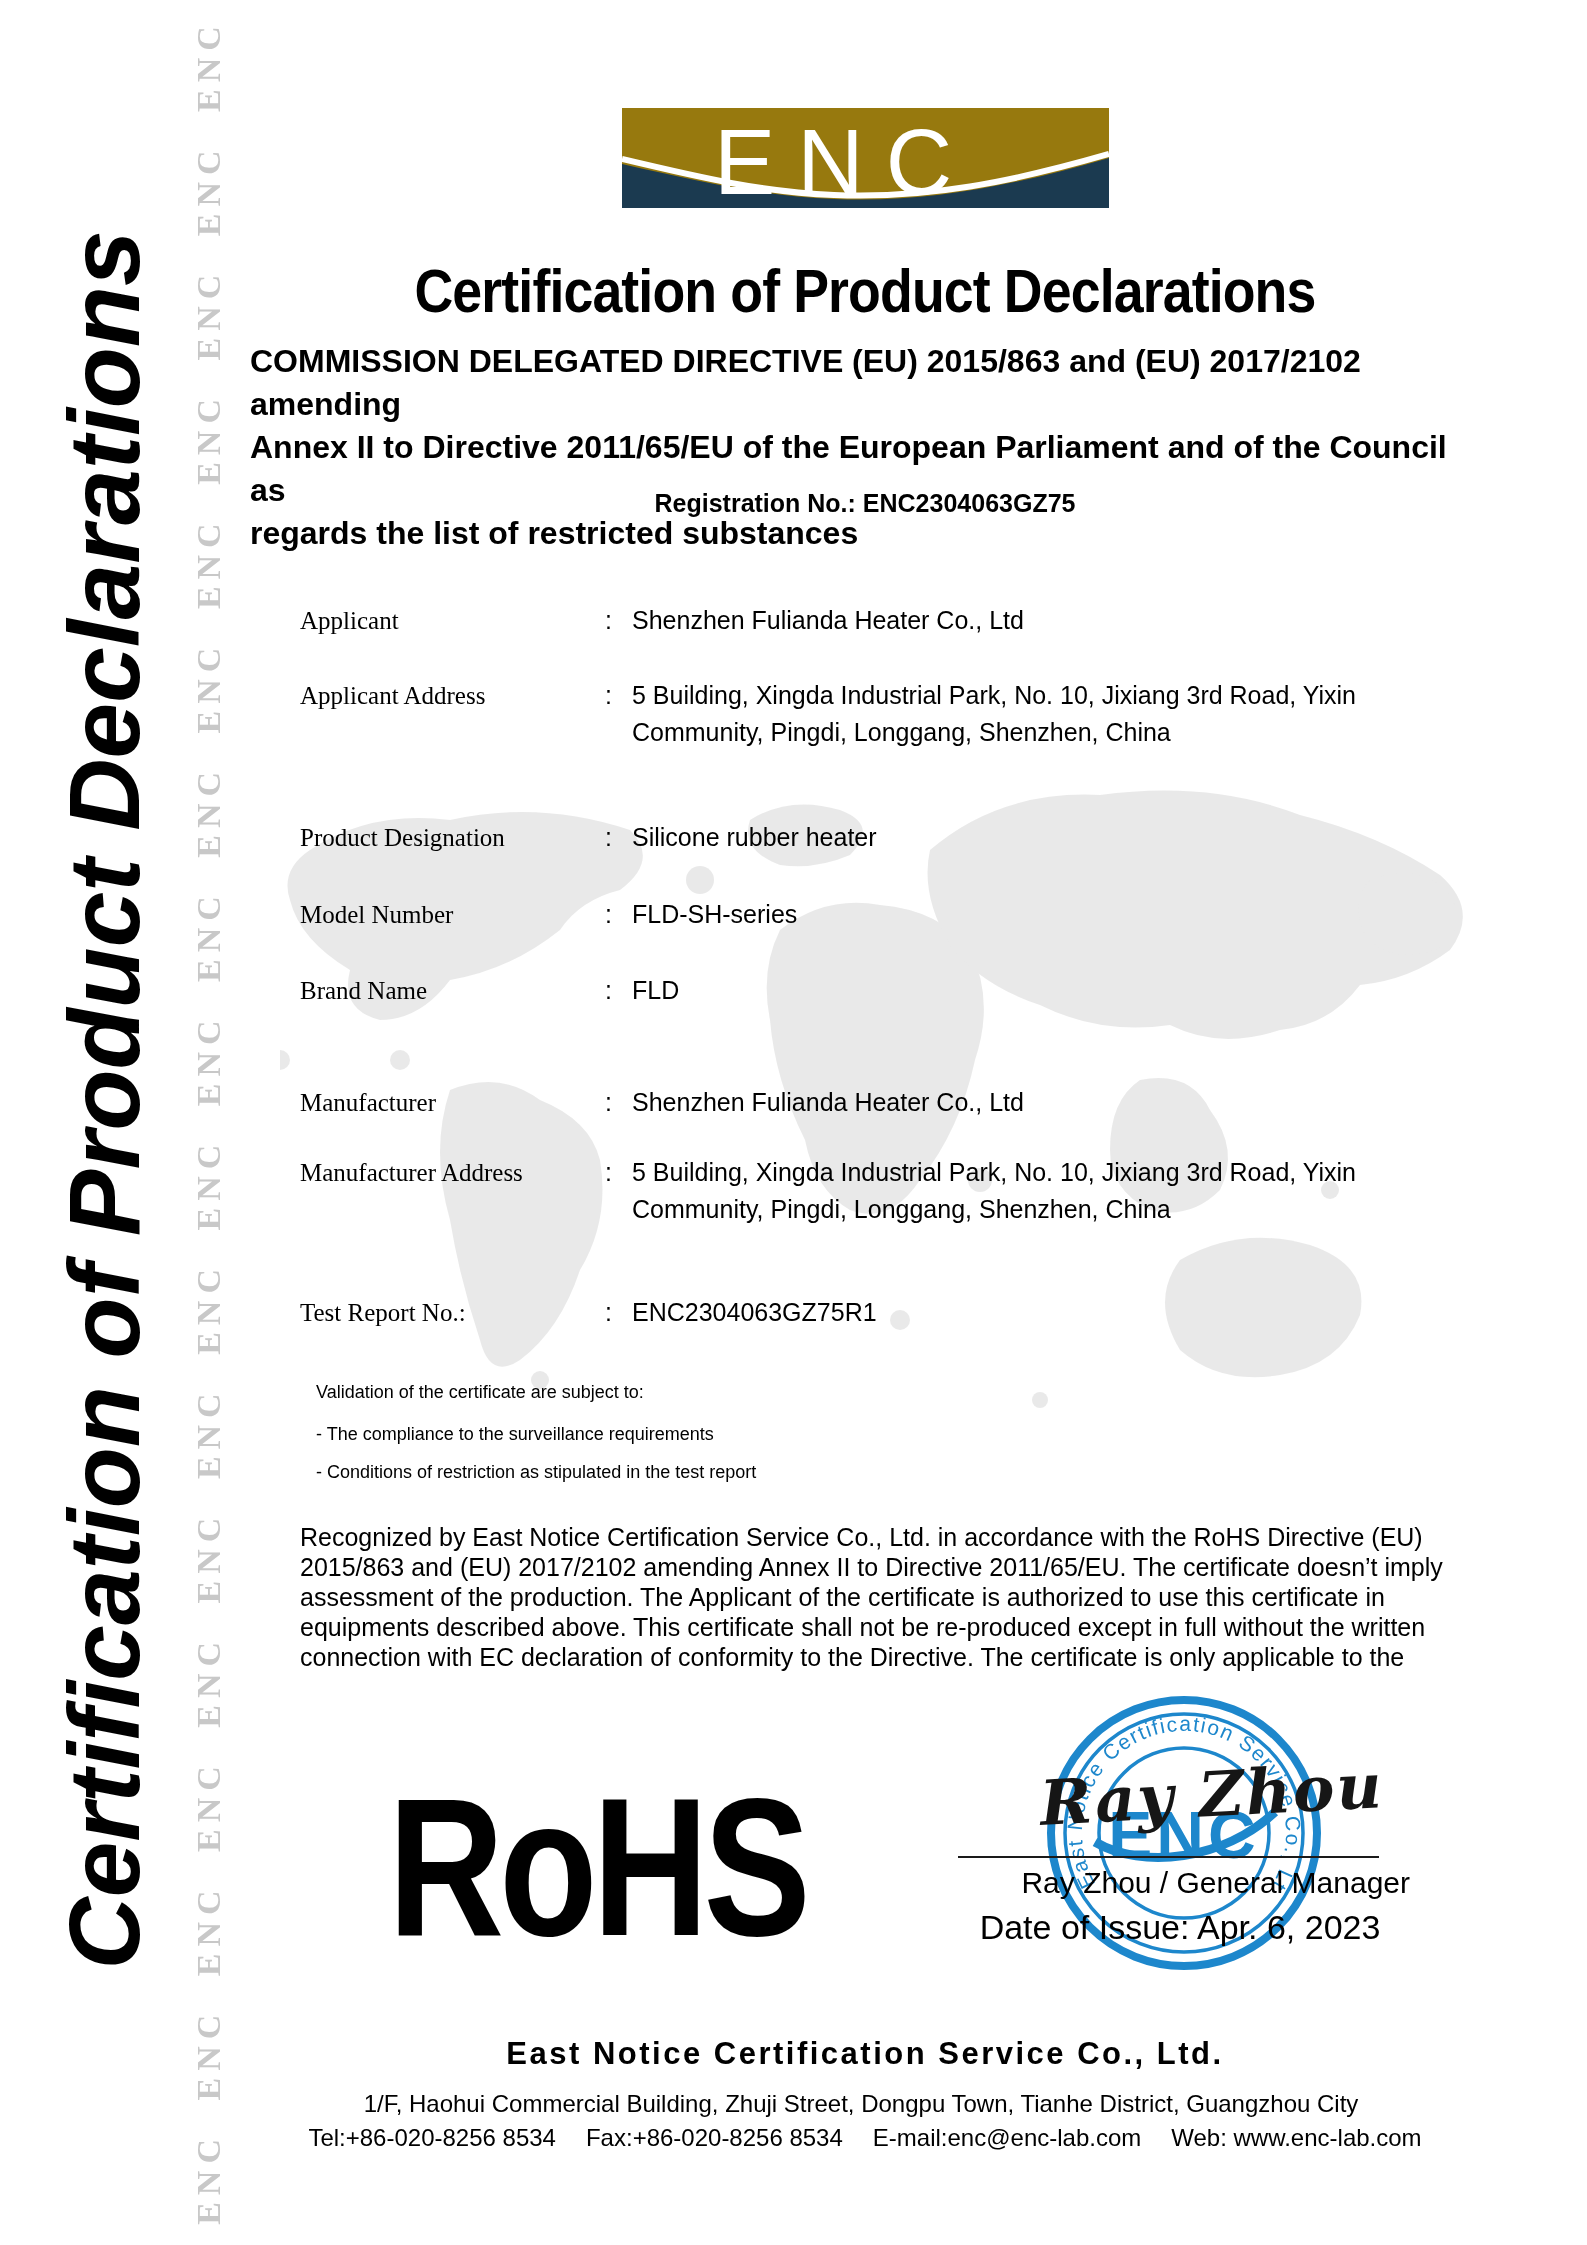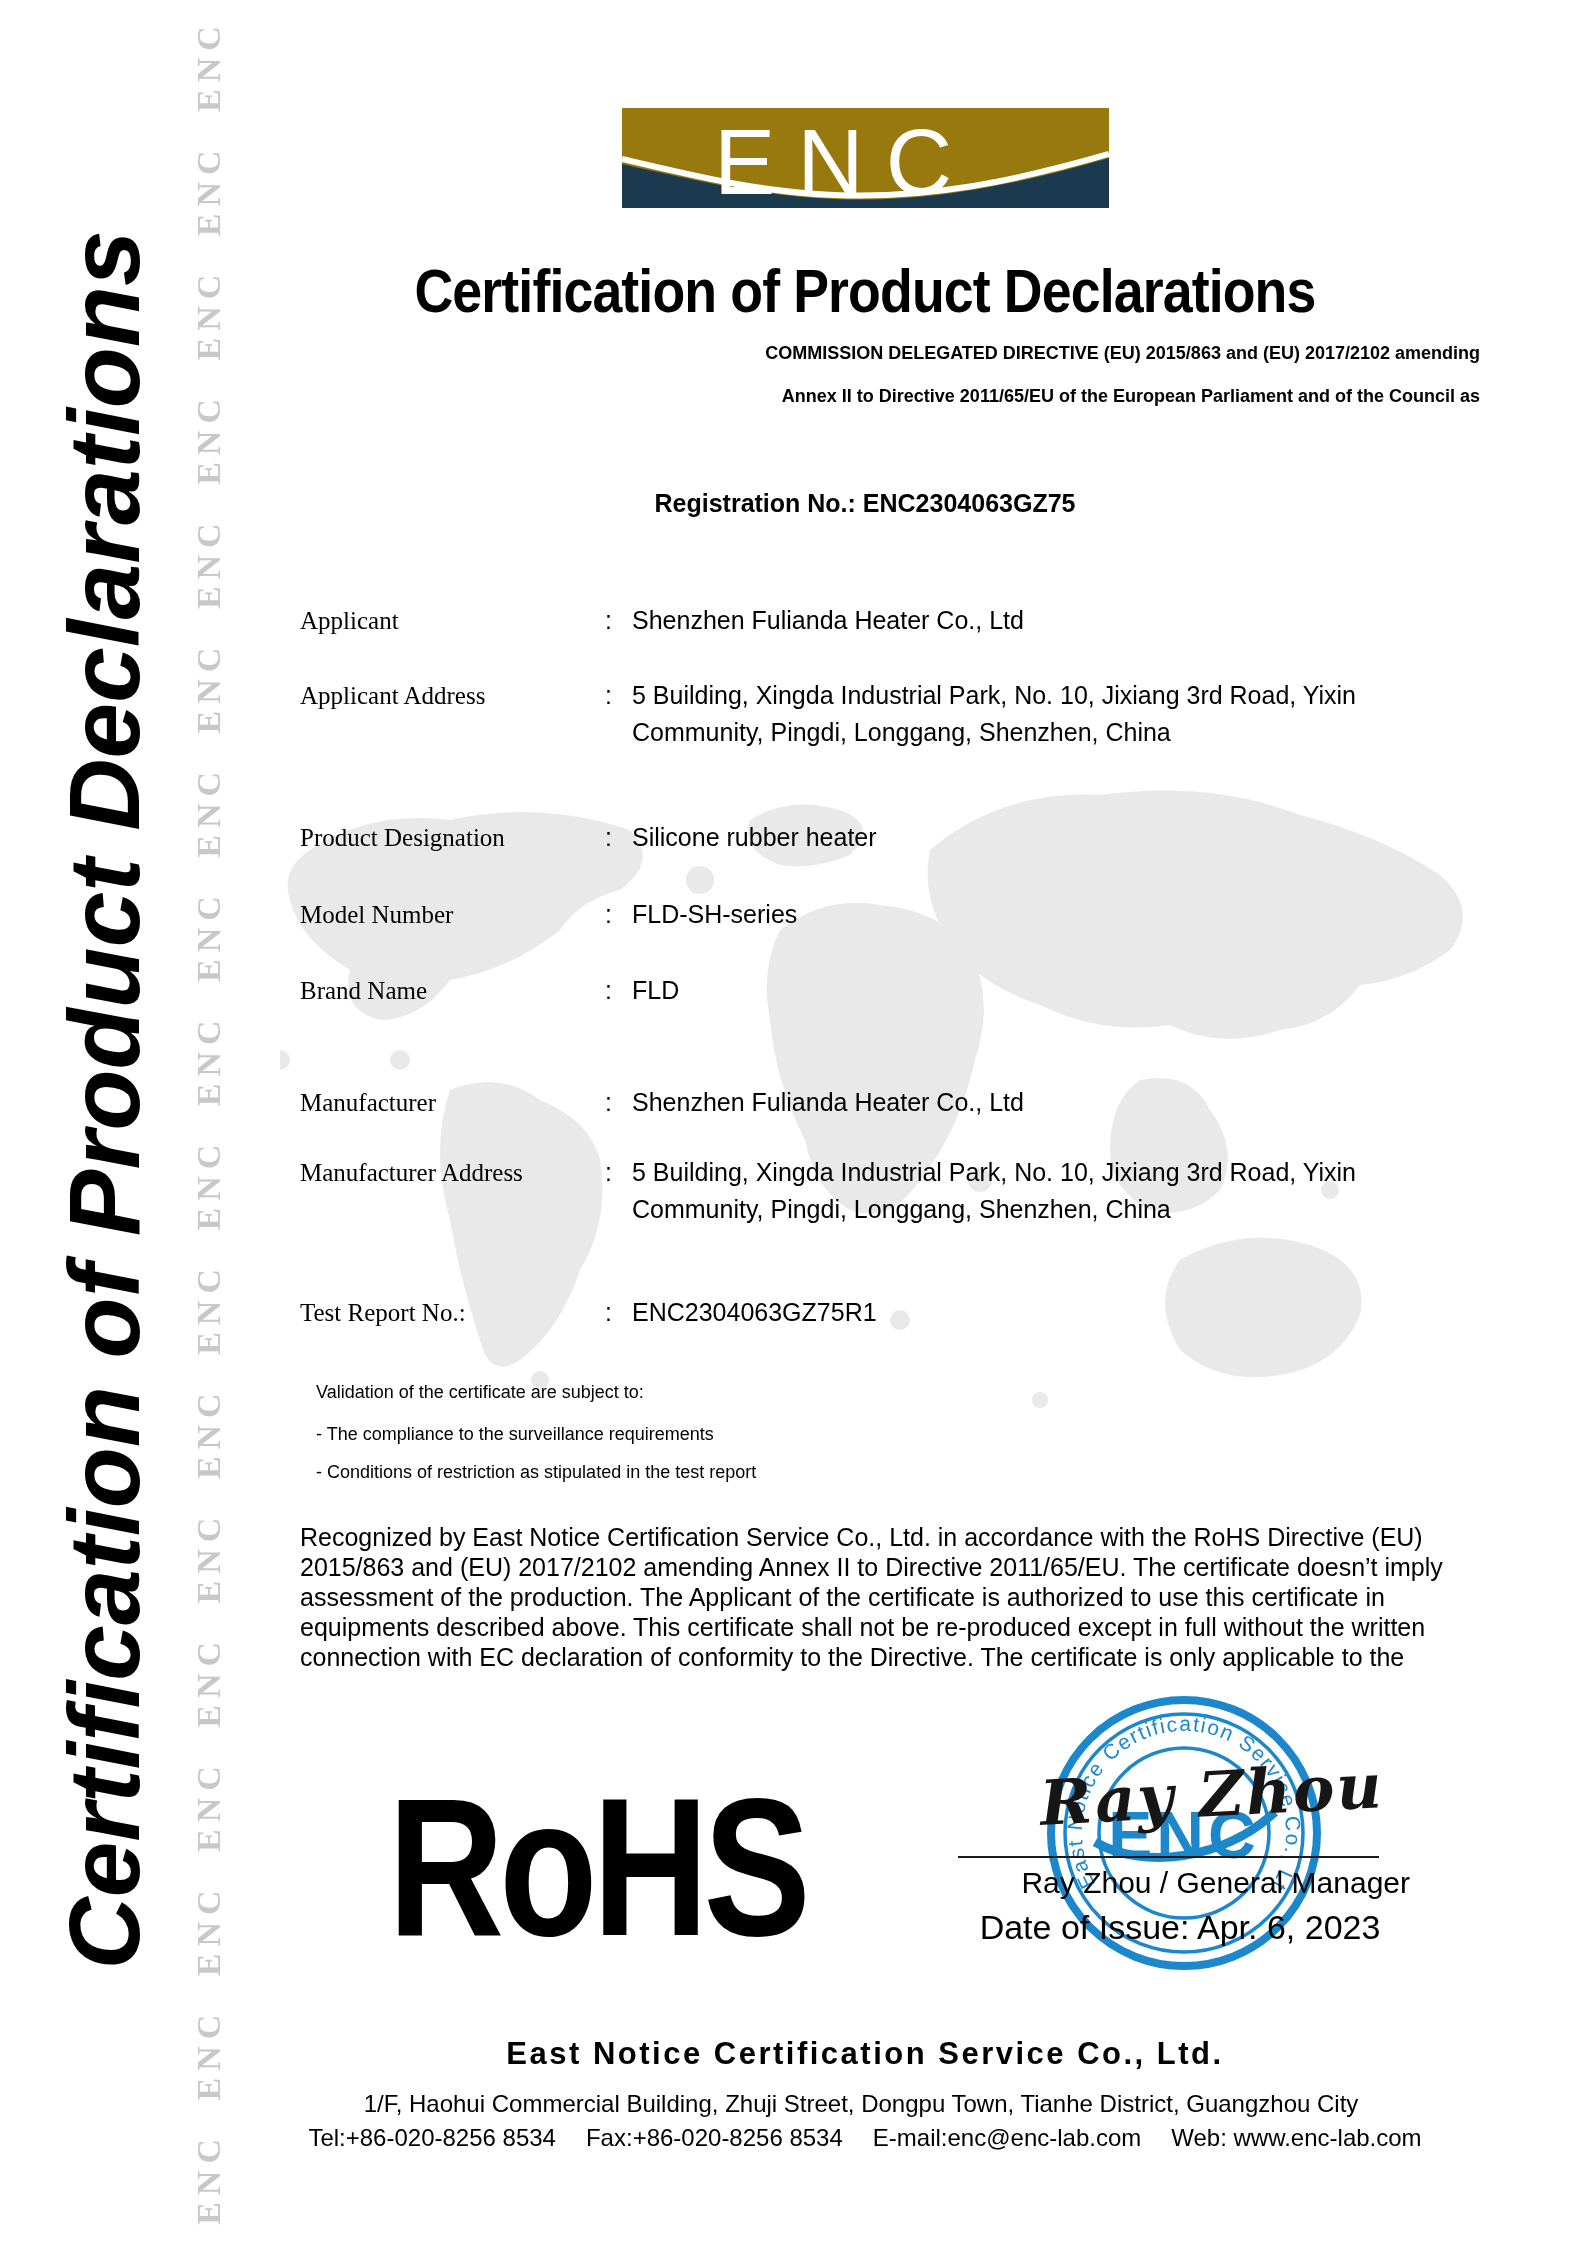--- a/index.html
+++ b/index.html
@@ -21,22 +21,22 @@
     white-space:nowrap; font-family:"Liberation Serif", serif; font-weight:bold;
     font-size:34px; letter-spacing:7px; word-spacing:16px; color:#c8c8c8;
   }
   .logo-wrap { position:absolute; left:622px; top:108px; width:487px; height:100px; }
   .doc-title {
     position:absolute; left:250px; top:256px; width:1230px; text-align:center;
     font-size:61px; font-weight:bold; letter-spacing:-1px;
     transform:scaleX(0.88);
   }
   .directive {
-    position:absolute; left:250px; top:332px; width:1230px; text-align:right;
-    font-size:18px; font-weight:bold; line-height:43px;
+    position:absolute; left:250px; top:340px; width:1230px; text-align:left;
+    font-size:32px; font-weight:bold; line-height:43px;
   }
   .registration {
     position:absolute; left:250px; top:489px; width:1230px; text-align:center;
     font-size:25px; font-weight:bold;
   }
   .frow { position:absolute; left:300px; width:1140px; font-size:25px; line-height:37px; }
   .frow .lbl { position:absolute; left:0; top:0; white-space:nowrap;font-family:Liberation Serif, serif; }
   .frow .col { position:absolute; left:305px; top:0; }
   .frow .val { position:absolute; left:332px; top:0; white-space:nowrap; }
   .validation-line { position:absolute; left:316px; font-size:18px; white-space:nowrap; }
@@ -103,20 +103,21 @@
       <path d="M0,56 C 80,74 140,88 212,91 C 305,95 390,78 487,50 L487,100 L0,100 Z" fill="#1b3a50"></path>
       <path d="M0,51 C 80,70 140,84 212,87 C 305,91 390,74 487,46" fill="none" stroke="#ffffff" stroke-width="6"></path>
       <text x="92" y="86" font-family="Liberation Sans, sans-serif" font-size="92" font-weight="400" letter-spacing="22" fill="#ffffff">ENC</text>
     </svg>
   </div>
 
   <div class="doc-title">Certification of Product Declarations</div>
   <div class="directive">
     <div>COMMISSION DELEGATED DIRECTIVE (EU) 2015/863 and (EU) 2017/2102 amending</div>
     <div>Annex II to Directive 2011/65/EU of the European Parliament and of the Council as</div>
+    <div>regards the list of restricted substances</div>
   </div>
   <div class="registration">Registration No.: ENC2304063GZ75</div>
 
   <div class="frow" style="top:602px">
     <span class="lbl">Applicant</span>
     <span class="col">:</span>
     <span class="val">
         <div>Shenzhen Fulianda Heater Co., Ltd</div>
       </span>
   </div>

